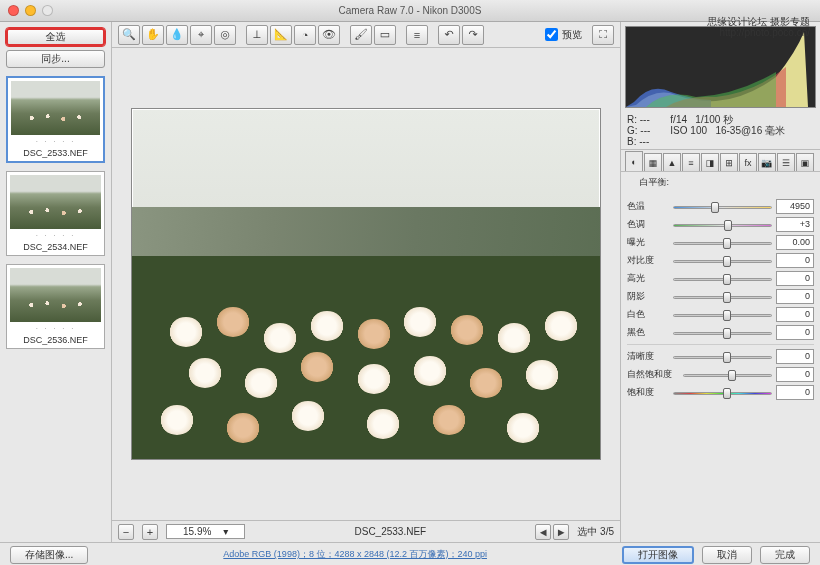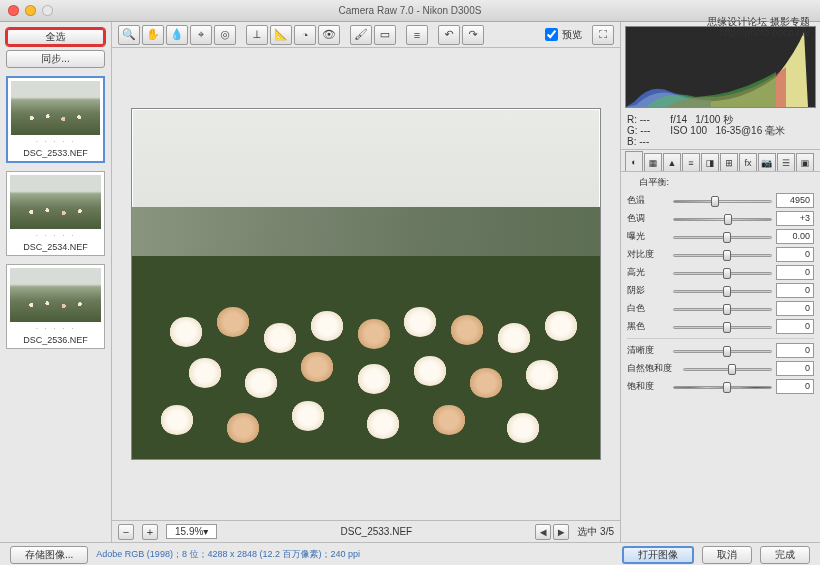--- a/index.html
+++ b/index.html
@@ -25,50 +25,50 @@
 .tbtn{width:22px;height:20px;background:linear-gradient(#fdfdfd,#ddd);border:1px solid #999;border-radius:2px;display:flex;align-items:center;justify-content:center;font-size:11px;color:#444}
 .tsep{width:6px}
 .preview-chk{margin-left:auto;display:flex;align-items:center;gap:4px}
 .preview-wrap{flex:1;background:#e8e8e8;display:flex;align-items:center;justify-content:center;padding:10px}
 .preview{width:470px;height:352px;border:1px solid #888;box-shadow:0 0 0 1px #fff inset;background:linear-gradient(#e8ebe6 0%,#e2e5df 28%,#9aa890 32%,#7a8a6e 42%,#5a6e4a 55%,#3e5230 100%);position:relative;overflow:hidden}
 .mountains{position:absolute;top:28%;left:0;right:0;height:25%;background:linear-gradient(95deg,#8a9580 0%,#7a8570 30%,#6a7862 60%,#5c6e54 100%)}
 .flowers{position:absolute;bottom:0;left:0;right:0;height:58%;background:#3a4e2c}
 .flower{position:absolute;width:34px;height:30px;border-radius:50%;background:radial-gradient(circle,#fefaf2 40%,#f0e4d0 70%,transparent 72%)}
 .flower.o{background:radial-gradient(circle,#e8c09a 40%,#d4a878 70%,transparent 72%)}
 .statusbar{height:22px;background:#e8e8e8;border-top:1px solid #bbb;display:flex;align-items:center;padding:0 6px;gap:8px}
-.zoom-box{border:1px solid #999;background:#fff;padding:1px 8px;display:flex;align-items:center;gap:0}
+.zoom-box{border:1px solid #999;background:#fff;padding:1px 16px;display:flex;align-items:center;gap:12px}
 .sb-center{flex:1;text-align:center}
 .nav-btns{display:flex;gap:2px}
 .panel{width:200px;background:#e8e8e8;border-left:1px solid #bbb;display:flex;flex-direction:column}
 .histo{height:82px;background:#2a2a2a;border:1px solid #888;margin:4px;position:relative;overflow:hidden}
 .histo-curve{position:absolute;bottom:0;left:0;right:0;height:100%}
 .rgb-info{display:flex;padding:2px 6px;font-size:9px;gap:20px;border-bottom:1px solid #bbb}
 .rgb-col{line-height:11px}
 .tabstrip{height:22px;display:flex;border-bottom:1px solid #bbb;padding:0 4px;gap:1px;align-items:end}
 .tab{width:18px;height:18px;background:linear-gradient(#f5f5f5,#ddd);border:1px solid #999;border-bottom:none;display:flex;align-items:center;justify-content:center;font-size:9px}
 .tab.active{background:#e8e8e8;height:20px}
 .panel-title{text-align:center;padding:3px;border-bottom:1px solid #bbb;font-size:10px}
 .controls{padding:4px 6px;overflow:auto;flex:1}
-.row{display:flex;align-items:center;margin-bottom:4px;gap:4px}
+.row{display:flex;align-items:center;margin-bottom:10px;gap:4px}
 .row label{width:42px;font-size:9px;text-align:right}
 .select{flex:1;height:16px;border:1px solid #999;background:linear-gradient(#fff,#eee);font-size:9px;padding:0 4px;display:flex;align-items:center;justify-content:space-between}
 .slider-row{display:flex;align-items:center;margin-bottom:3px;gap:4px}
 .slider-row label{width:42px;font-size:9px}
 .slider{flex:1;height:14px;position:relative}
 .track{position:absolute;top:6px;left:0;right:0;height:3px;background:#ccc;border:1px solid #999;border-radius:2px}
 .track.temp{background:linear-gradient(90deg,#4a90d9,#ddd,#f5d060)}
 .track.tint{background:linear-gradient(90deg,#5ab05a,#ddd,#d070d0)}
 .track.sat{background:linear-gradient(90deg,#888,#d44,#dd4,#4d4,#4dd,#44d,#d4d)}
 .thumb-s{position:absolute;top:2px;width:8px;height:11px;background:linear-gradient(#fff,#ccc);border:1px solid #666;border-radius:2px}
 .val{width:38px;height:15px;border:1px solid #999;background:#fff;text-align:right;padding:0 3px;font-size:9px;line-height:13px}
 .links{text-align:center;margin:4px 0 6px}
 .links a{color:#3a6fb5;text-decoration:underline;margin:0 8px;font-size:9px}
 .hr{border-top:1px solid #ccc;margin:4px 0}
 .footer{height:24px;background:#e8e8e8;border-top:1px solid #bbb;display:flex;align-items:center;padding:0 10px;gap:8px}
-.footer-link{flex:1;color:#3a6fb5;font-size:9px}
+.footer-link{flex:1;text-align:center;color:#3a6fb5;text-decoration:underline;font-size:9px}
 .btn-f{padding:0 14px}
 .btn-primary{border:2px solid #5a8fd6;background:linear-gradient(#eaf2fc,#c8dcf5)}
 </style>
 </head>
 <body>
 
 <div class="titlebar">
   <div class="traffic">
     <div class="tl r"></div>
     <div class="tl y"></div>

